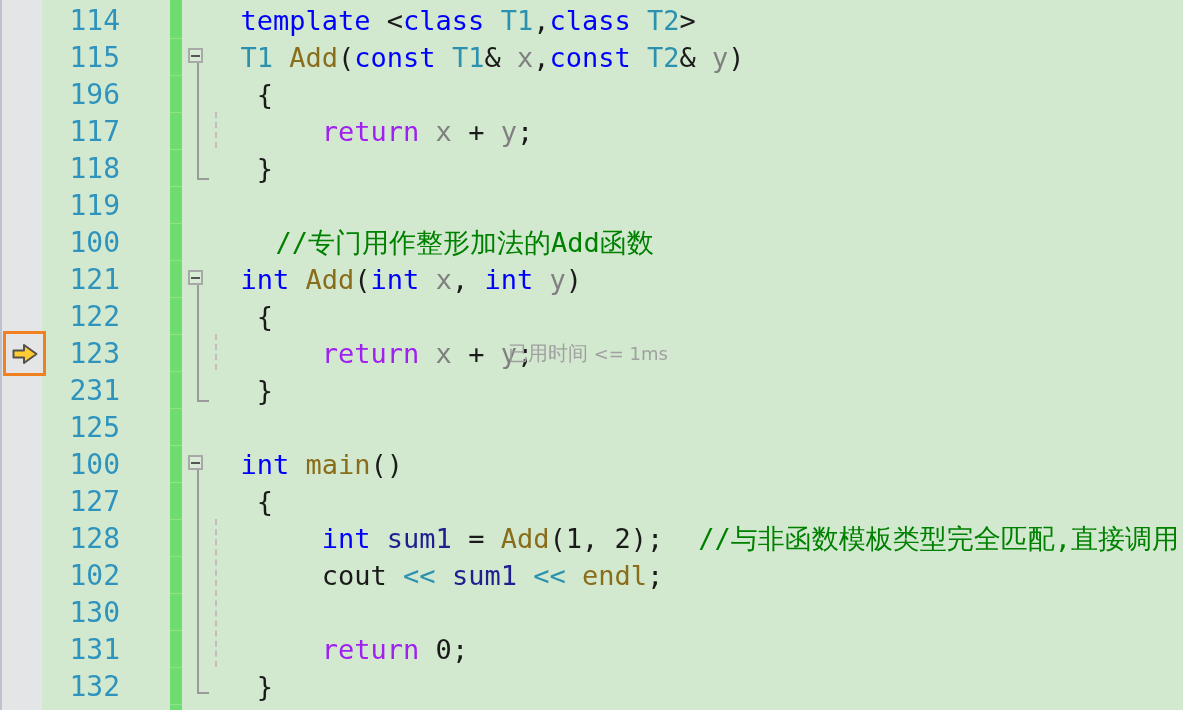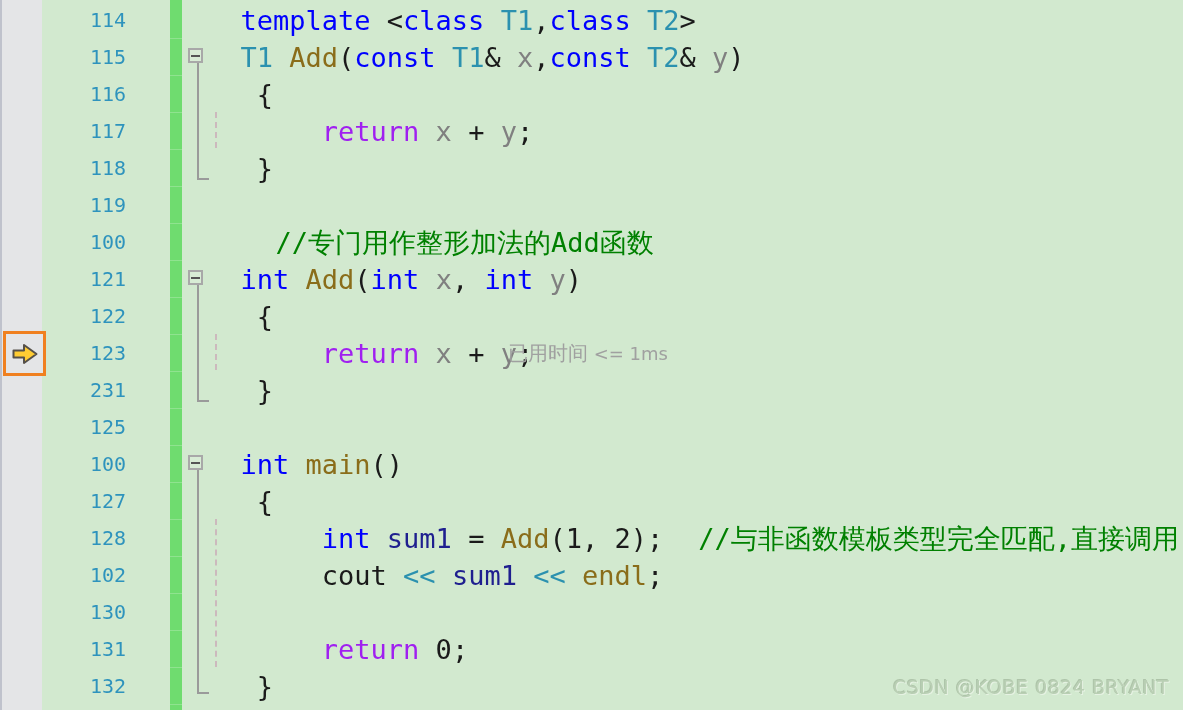--- a/index.html
+++ b/index.html
@@ -53,25 +53,25 @@
     position: absolute;
     left: 42px;
     top: 0;
     width: 128px;
     height: 710px;
     background: #d2e9cf;
     z-index: 2;
   }
   .line-number {
     position: absolute;
-    right: 44px;
+    right: 50px;
     width: 90px;
     text-align: right;
     font-family: "DejaVu Sans Mono", monospace;
-    font-size: 20px;
+    font-size: 28px;
     line-height: 37px;
     color: #2e93bd;
     letter-spacing: 0px;
     white-space: pre;
   }
 
   
   #change-bar {
     position: absolute;
     left: 170px;
@@ -266,21 +266,21 @@
       <div class="seg" style="top: 556px;"></div>
       <div class="seg" style="top: 593px;"></div>
       <div class="seg" style="top: 630px;"></div>
       <div class="seg" style="top: 667px;"></div>
       <div class="seg" style="top: 704px;"></div>
     </div>
 
   <div id="line-number-gutter">
       <div class="line-number" style="top: 2px;">114</div>
       <div class="line-number" style="top: 39px;">115</div>
-      <div class="line-number" style="top: 76px;">116</div>
+      <div class="line-number" style="top: 76px;">196</div>
       <div class="line-number" style="top: 113px;">117</div>
       <div class="line-number" style="top: 150px;">118</div>
       <div class="line-number" style="top: 187px;">119</div>
       <div class="line-number" style="top: 224px;">100</div>
       <div class="line-number" style="top: 261px;">121</div>
       <div class="line-number" style="top: 298px;">122</div>
       <div class="line-number" style="top: 335px;">123</div>
       <div class="line-number" style="top: 372px;">231</div>
       <div class="line-number" style="top: 409px;">125</div>
       <div class="line-number" style="top: 446px;">100</div>
@@ -293,15 +293,14 @@
     </div>
 
   <div id="breakpoint-margin"></div>
 
   <div id="exec-pointer">
     <svg width="26" height="22" viewBox="0 0 26 22" aria-hidden="true">
       <path d="M1.5 7.5 H12 V2 L24.5 11 L12 20 V14.5 H1.5 Z" fill="#ffcc33" stroke="#55504a" stroke-width="2" stroke-linejoin="round"></path>
     </svg>
   </div>
 
-  <div id="watermark">CSDN @KOBE 0824 BRYANT</div>
 
 </div>
 
 </body></html>

